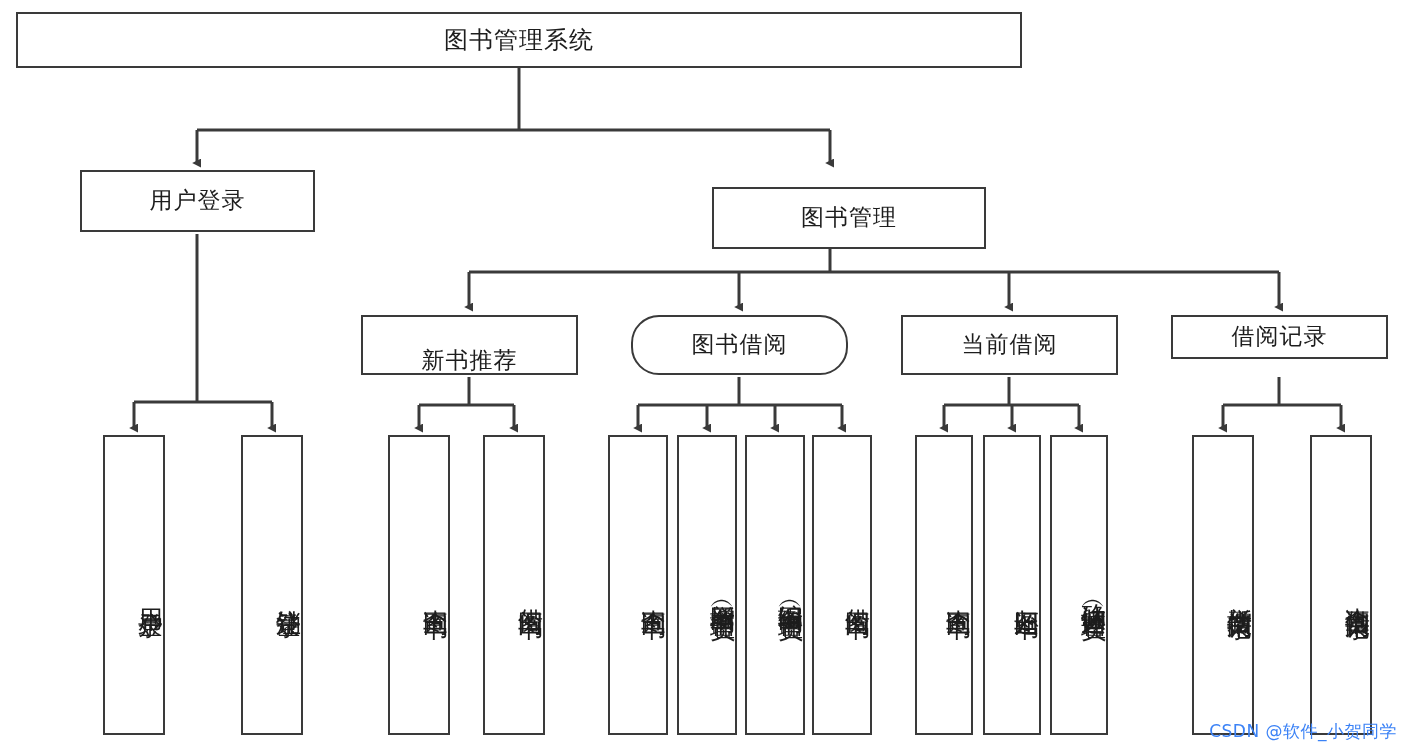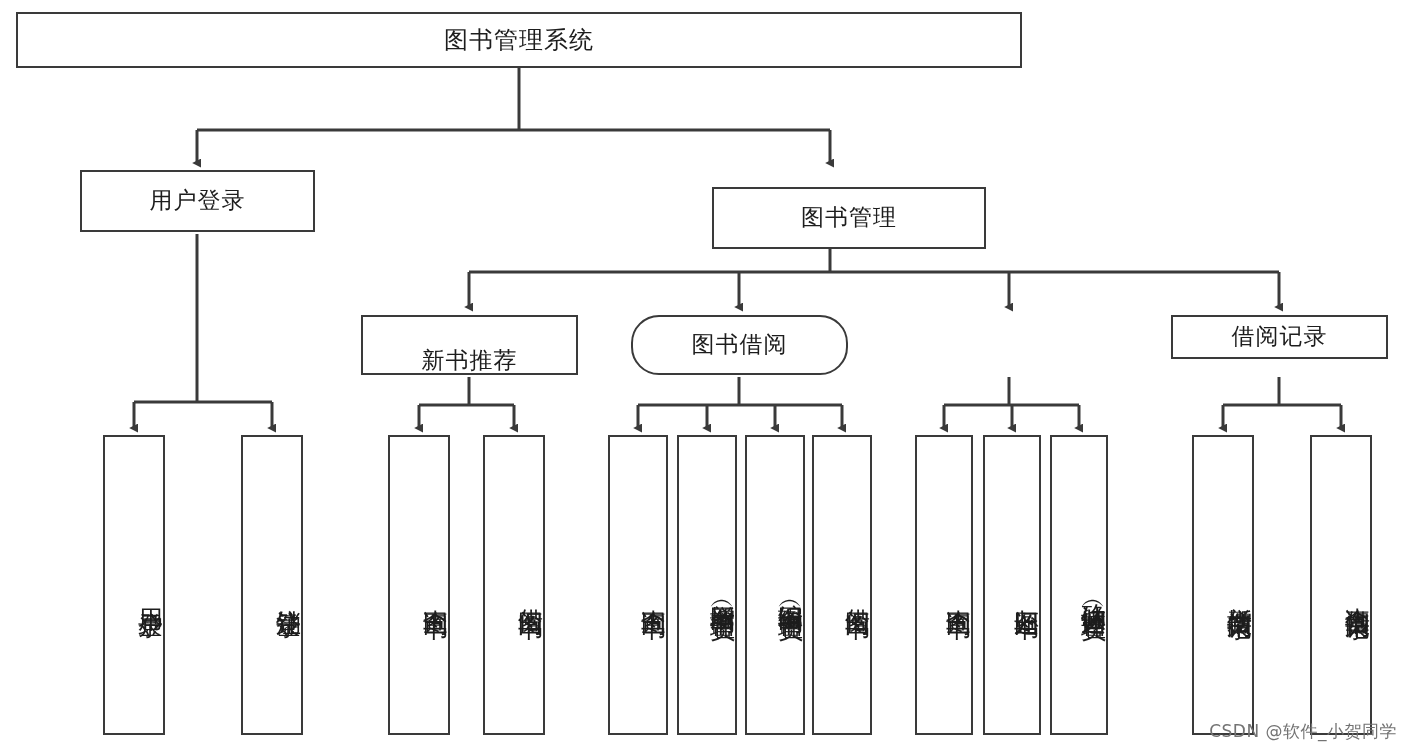--- a/index.html
+++ b/index.html
@@ -57,21 +57,21 @@
   .node.vertical .vlabel {
     writing-mode: vertical-rl;
     text-orientation: upright;
     display: block;
   }
   #watermark {
     position: absolute;
     right: 8px;
     bottom: 4px;
     font-size: 17px;
-    color: #737373;
+    color: #3b82f6;
     letter-spacing: 0.5px;
     user-select: none;
   }
 </style>
 </head>
 <body>
 
 <div id="diagram-root">
 
   <svg id="edge-layer" viewBox="0 0 1405 747" width="1405" height="747" xmlns="http://www.w3.org/2000/svg">
@@ -134,20 +134,23 @@
   <div class="node horizontal" style="left:712px; top:176px; width:274px; height:62px;margin-top:11px;">
     <span>图书管理</span>
   </div>
 
   <div class="node horizontal" style="left:361px; top:315px; width:217px; height:60px;align-items:flex-end;">
     <span>新书推荐</span>
   </div>
   <div class="node horizontal" style="left:631px; top:315px; width:217px; height:60px;border-radius:28px;">
     <span>图书借阅</span>
   </div>
+  <div class="node horizontal" style="left:901px; top:315px; width:217px; height:60px;">
+    <span>当前借阅</span>
+  </div>
   <div class="node horizontal" style="left:1171px; top:315px; width:217px; height:44px;">
     <span>借阅记录</span>
   </div>
 
   <div class="node vertical" style="left:103px; top:435px; width:62px; height:300px;">
     <span class="vlabel">用户登录</span>
   </div>
   <div class="node vertical" style="left:241px; top:435px; width:62px; height:300px;">
     <span class="vlabel">注销登录</span>
   </div>

